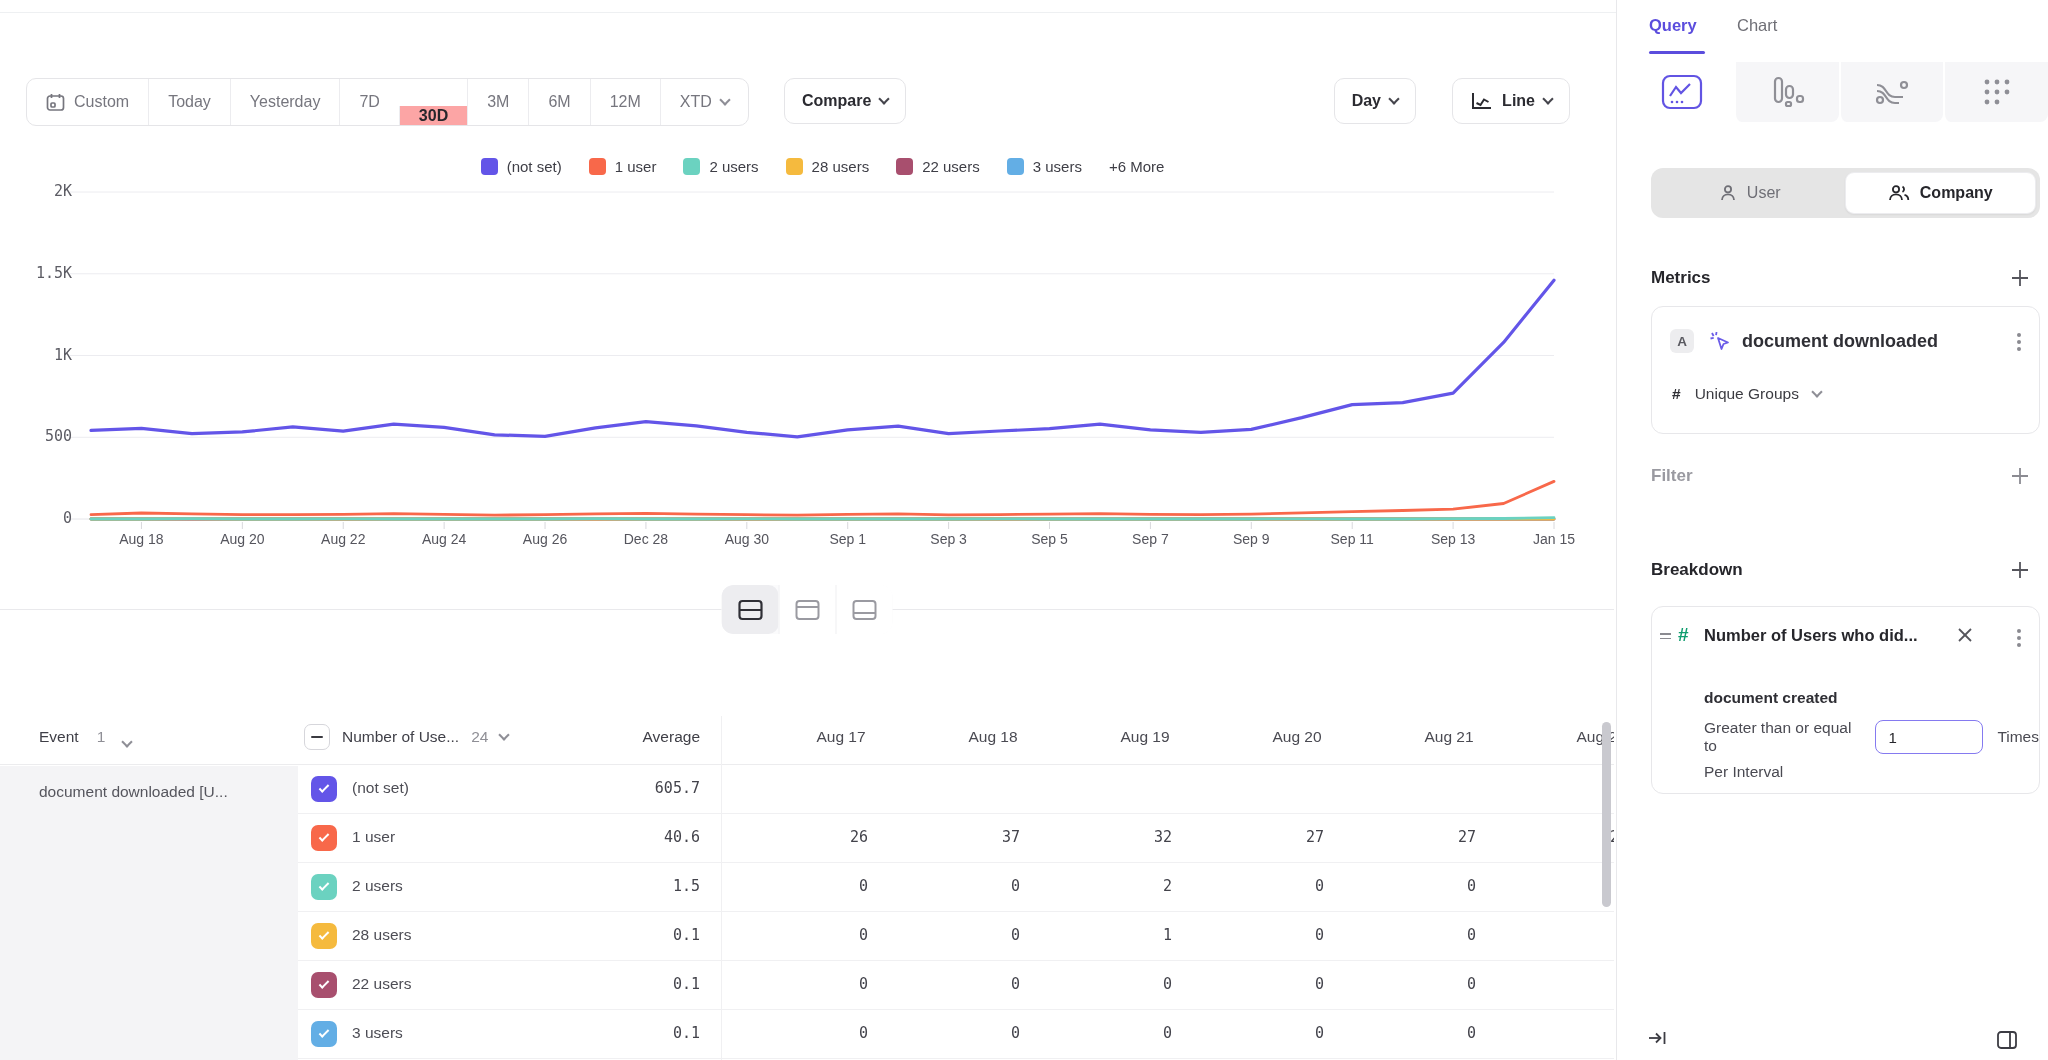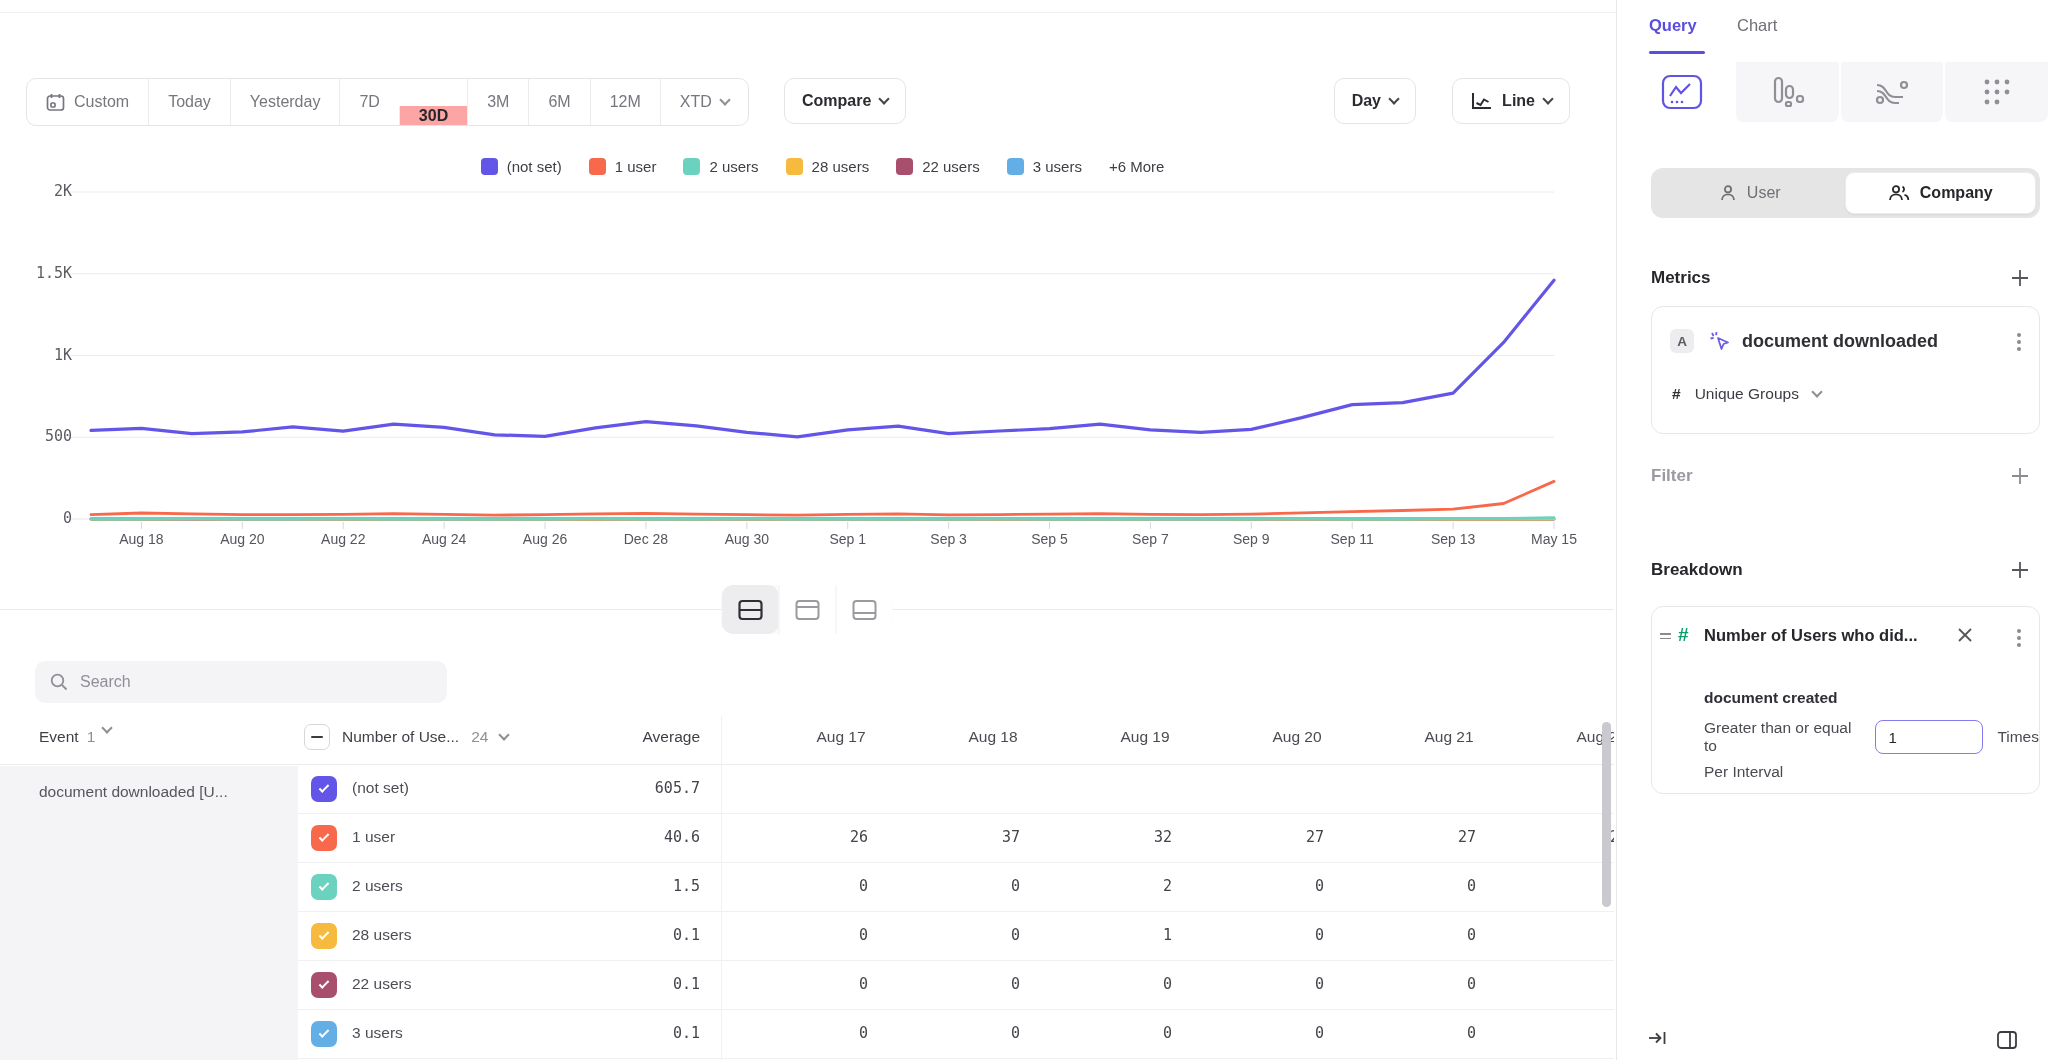--- a/index.html
+++ b/index.html
@@ -55,21 +55,21 @@
 
   
   #search-box { position:absolute; left:35px; top:661px; width:412px; height:42px; background:#f4f4f6;
     border-radius:10px; display:flex; align-items:center; padding:0 14px; gap:11px; }
   #search-input { flex:1; border:none; outline:none; background:transparent; font-size:16px;
     color:#3c3c43; font-family:inherit; }
   #search-input::placeholder { color:#8f8f97; }
 
   
   #table-header { position:absolute; left:0; top:716px; width:1614px; height:48px; }
-  #event-header { position:absolute; left:39px; top:12px; display:flex; align-items:flex-start; gap:8px;
+  #event-header { position:absolute; left:39px; top:12px; display:flex; align-items:flex-end; gap:18px;
     font-size:15.5px; color:#3f3f47; cursor:pointer; }
   .hdr-count { color:#8f8f96; }
   #breakdown-header { position:absolute; left:304px; top:8px; display:flex; align-items:center; gap:12px;
     font-size:15.5px; color:#3f3f47; cursor:pointer; }
   .hdr-checkbox { width:26px; height:26px; border:1.5px solid #d6d6db; border-radius:7px; background:#fff;
     display:flex; align-items:center; justify-content:center; cursor:pointer; }
   .hdr-minus { width:12px; height:2.5px; background:#3a3a40; border-radius:1px; }
   #average-header { position:absolute; left:560px; top:12px; width:140px; text-align:right;
     font-size:15.5px; color:#3f3f47; }
   #date-headers { position:absolute; left:765px; top:12px; display:flex; }
@@ -292,21 +292,21 @@
         <div class="x-tick-label" style="left: 499.034px;">Aug 26</div>
         <div class="x-tick-label" style="left: 599.931px;">Dec 28</div>
         <div class="x-tick-label" style="left: 700.828px;">Aug 30</div>
         <div class="x-tick-label" style="left: 801.724px;">Sep 1</div>
         <div class="x-tick-label" style="left: 902.621px;">Sep 3</div>
         <div class="x-tick-label" style="left: 1003.52px;">Sep 5</div>
         <div class="x-tick-label" style="left: 1104.41px;">Sep 7</div>
         <div class="x-tick-label" style="left: 1205.31px;">Sep 9</div>
         <div class="x-tick-label" style="left: 1306.21px;">Sep 11</div>
         <div class="x-tick-label" style="left: 1407.1px;">Sep 13</div>
-        <div class="x-tick-label" style="left: 1508px;">May 15</div>
+        <div class="x-tick-label" style="left: 1508px;">Jan 15</div>
       </div>
 
     <div id="pane-divider"></div>
 
     <div id="layout-toggle">
       <div class="layout-btn selected">
         <span>
           <svg width="26" height="22" viewBox="0 0 26 22" fill="none" stroke="#2f2f36" stroke-width="2.2">
             <rect x="2" y="2" width="22" height="18" rx="3"></rect>
               <line x1="2" y1="11" x2="24" y2="11"></line>
@@ -324,29 +324,20 @@
       <div class="layout-btn">
         <span>
           <svg width="26" height="22" viewBox="0 0 26 22" fill="none" stroke="#9a9aa1" stroke-width="2">
             <rect x="2" y="2" width="22" height="18" rx="3"></rect>
               <line x1="2" y1="14" x2="24" y2="14"></line>
           </svg>
           </span>
       </div>
     </div>
 
-    <div id="search-box">
-      <span>
-        <svg width="20" height="20" viewBox="0 0 20 20" fill="none" stroke="#8e8e95" stroke-width="1.8">
-          <circle cx="8.5" cy="8.5" r="5.8"></circle>
-            <line x1="13" y1="13" x2="17.5" y2="17.5"></line>
-        </svg>
-        </span>
-      <input id="search-input" placeholder="Search" style="">
-    </div>
 
     <div id="table-header">
       <div id="event-header">
         <span>Event</span>
         <span class="hdr-count">1</span>
         <span class="chev"></span>
       </div>
       <div id="breakdown-header">
         <span class="hdr-checkbox">
           <span class="hdr-minus"></span>

